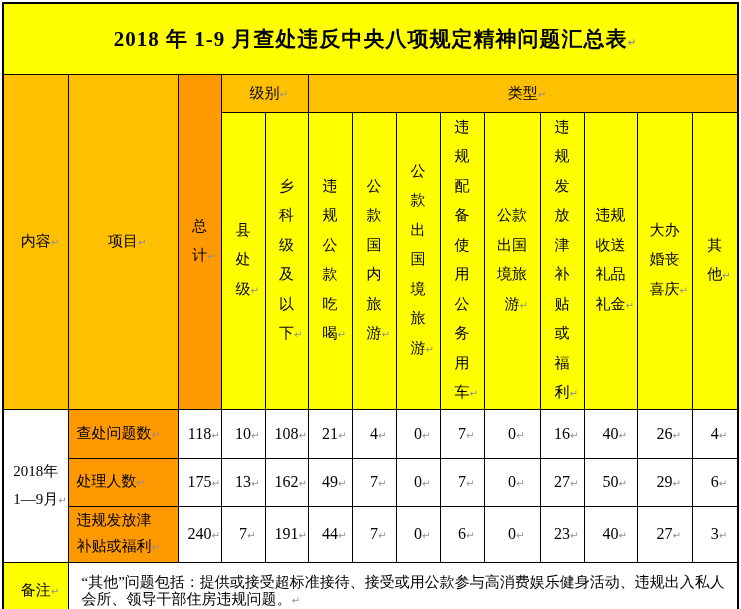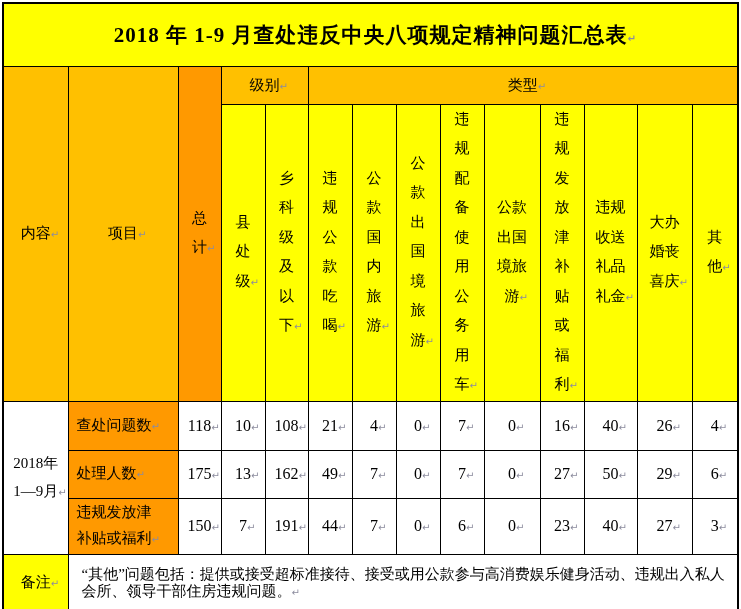--- a/index.html
+++ b/index.html
@@ -40,21 +40,21 @@
         <col style="width:44px">
         <col style="width:44px">
     <col style="width:56px">
         <col style="width:44px">
         <col style="width:53px">
     <col style="width:55px">
         <col style="width:46px">
   </colgroup>
 
   <tbody>
-        <tr style="height:63px">
+        <tr style="height:71px">
     <td colspan="14" class="title-cell"><span>2018 年 1-9 月查处违反中央八项规定精神问题汇总表</span><span class="pm">↵</span></td>
   </tr>
 
   <tr style="height:38px">
     <td rowspan="2" class="gold hlabel"><span>内容</span><span class="pm">↵</span></td>
     <td rowspan="2" class="gold hlabel"><span>项目</span><span class="pm">↵</span></td>
     <td rowspan="2" class="orange">
             <div class="vtext"><span>总计</span><span class="pm">↵</span></div>
           </td>
     <td colspan="2" class="gold hlabel"><span>级别</span><span class="pm">↵</span></td>
@@ -126,21 +126,21 @@
     <td class="white num"><span>7</span><span class="pm">↵</span></td>
     <td class="white num"><span>0</span><span class="pm">↵</span></td>
     <td class="white num"><span>27</span><span class="pm">↵</span></td>
     <td class="white num"><span>50</span><span class="pm">↵</span></td>
     <td class="white num"><span>29</span><span class="pm">↵</span></td>
     <td class="white num"><span>6</span><span class="pm">↵</span></td>
   </tr>
 
   <tr style="height:56px">
     <td class="orange plabel"><span>违规发放津补贴或福利</span><span class="pm">↵</span></td>
-    <td class="white num"><span>150</span><span class="pm">↵</span></td>
+    <td class="white num"><span>240</span><span class="pm">↵</span></td>
     <td class="white num"><span>7</span><span class="pm">↵</span></td>
     <td class="white num"><span>191</span><span class="pm">↵</span></td>
     <td class="white num"><span>44</span><span class="pm">↵</span></td>
     <td class="white num"><span>7</span><span class="pm">↵</span></td>
     <td class="white num"><span>0</span><span class="pm">↵</span></td>
     <td class="white num"><span>6</span><span class="pm">↵</span></td>
     <td class="white num"><span>0</span><span class="pm">↵</span></td>
     <td class="white num"><span>23</span><span class="pm">↵</span></td>
     <td class="white num"><span>40</span><span class="pm">↵</span></td>
     <td class="white num"><span>27</span><span class="pm">↵</span></td>

